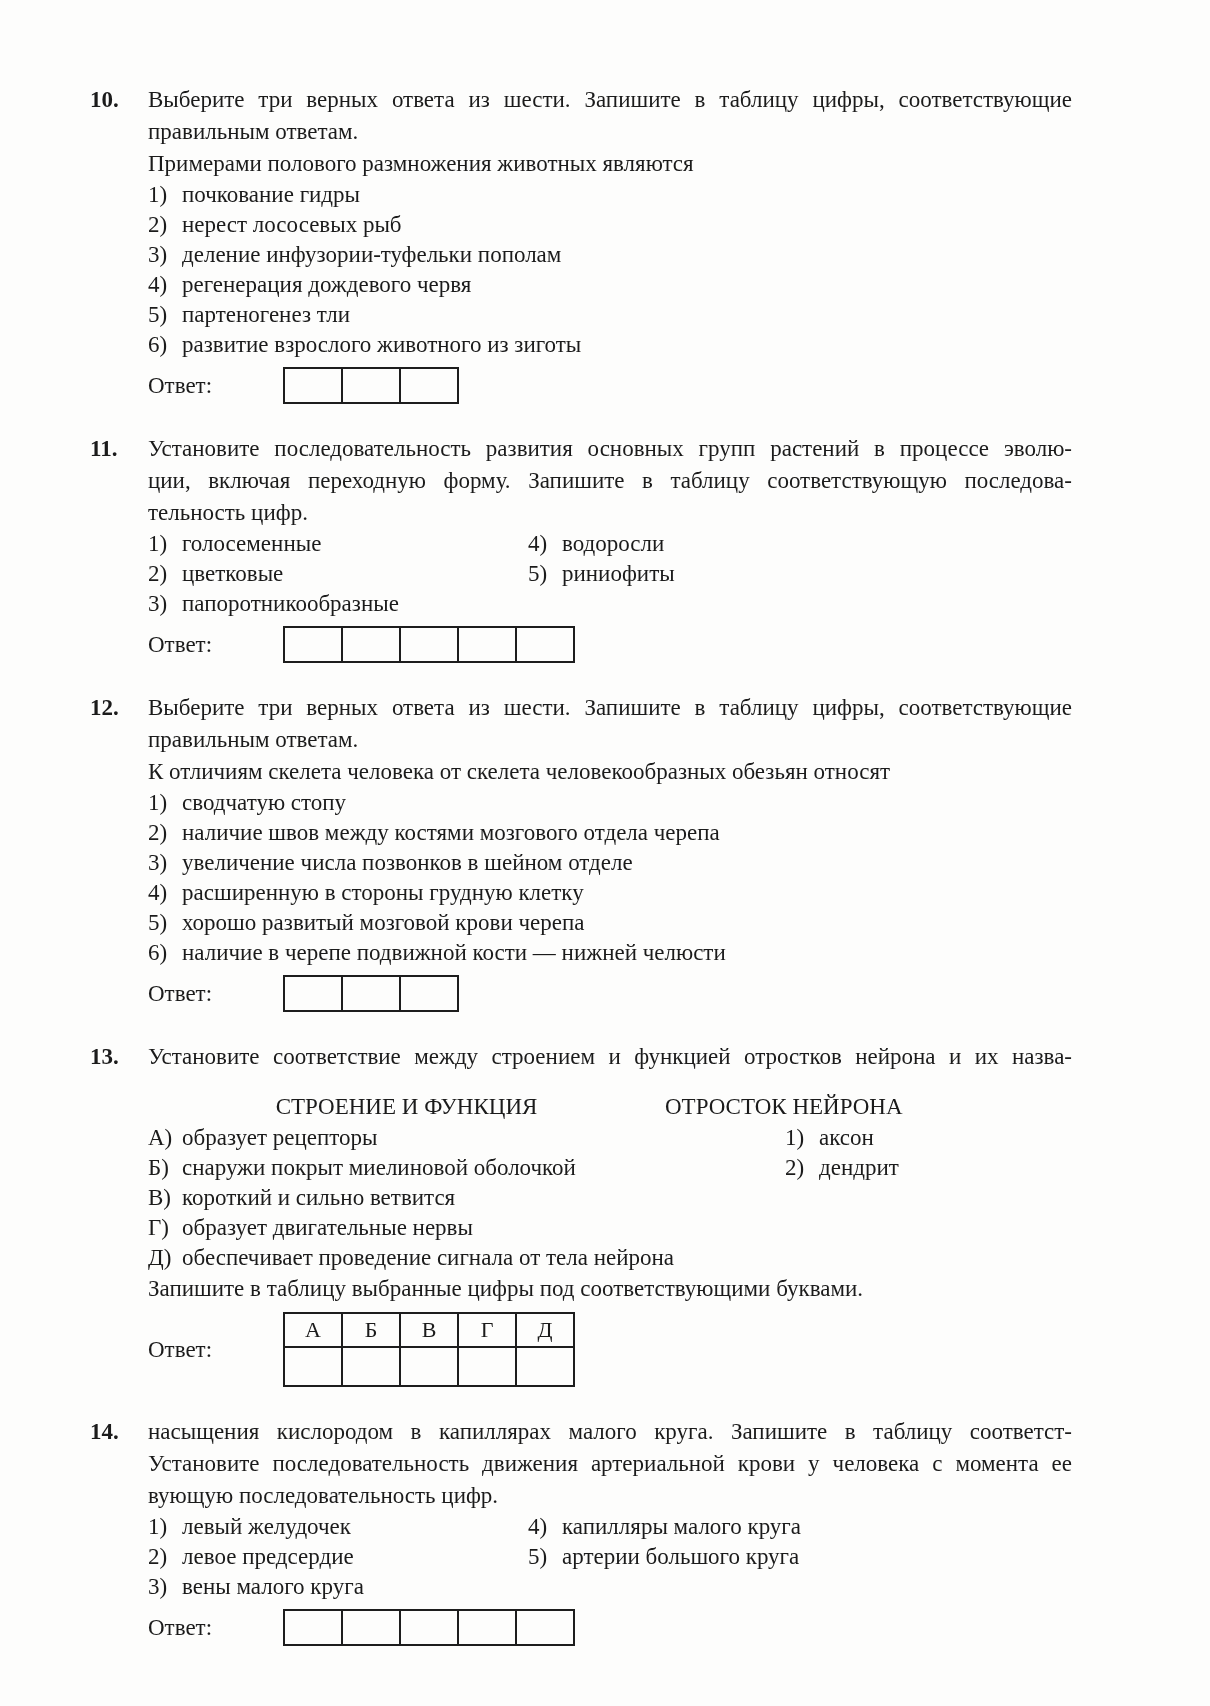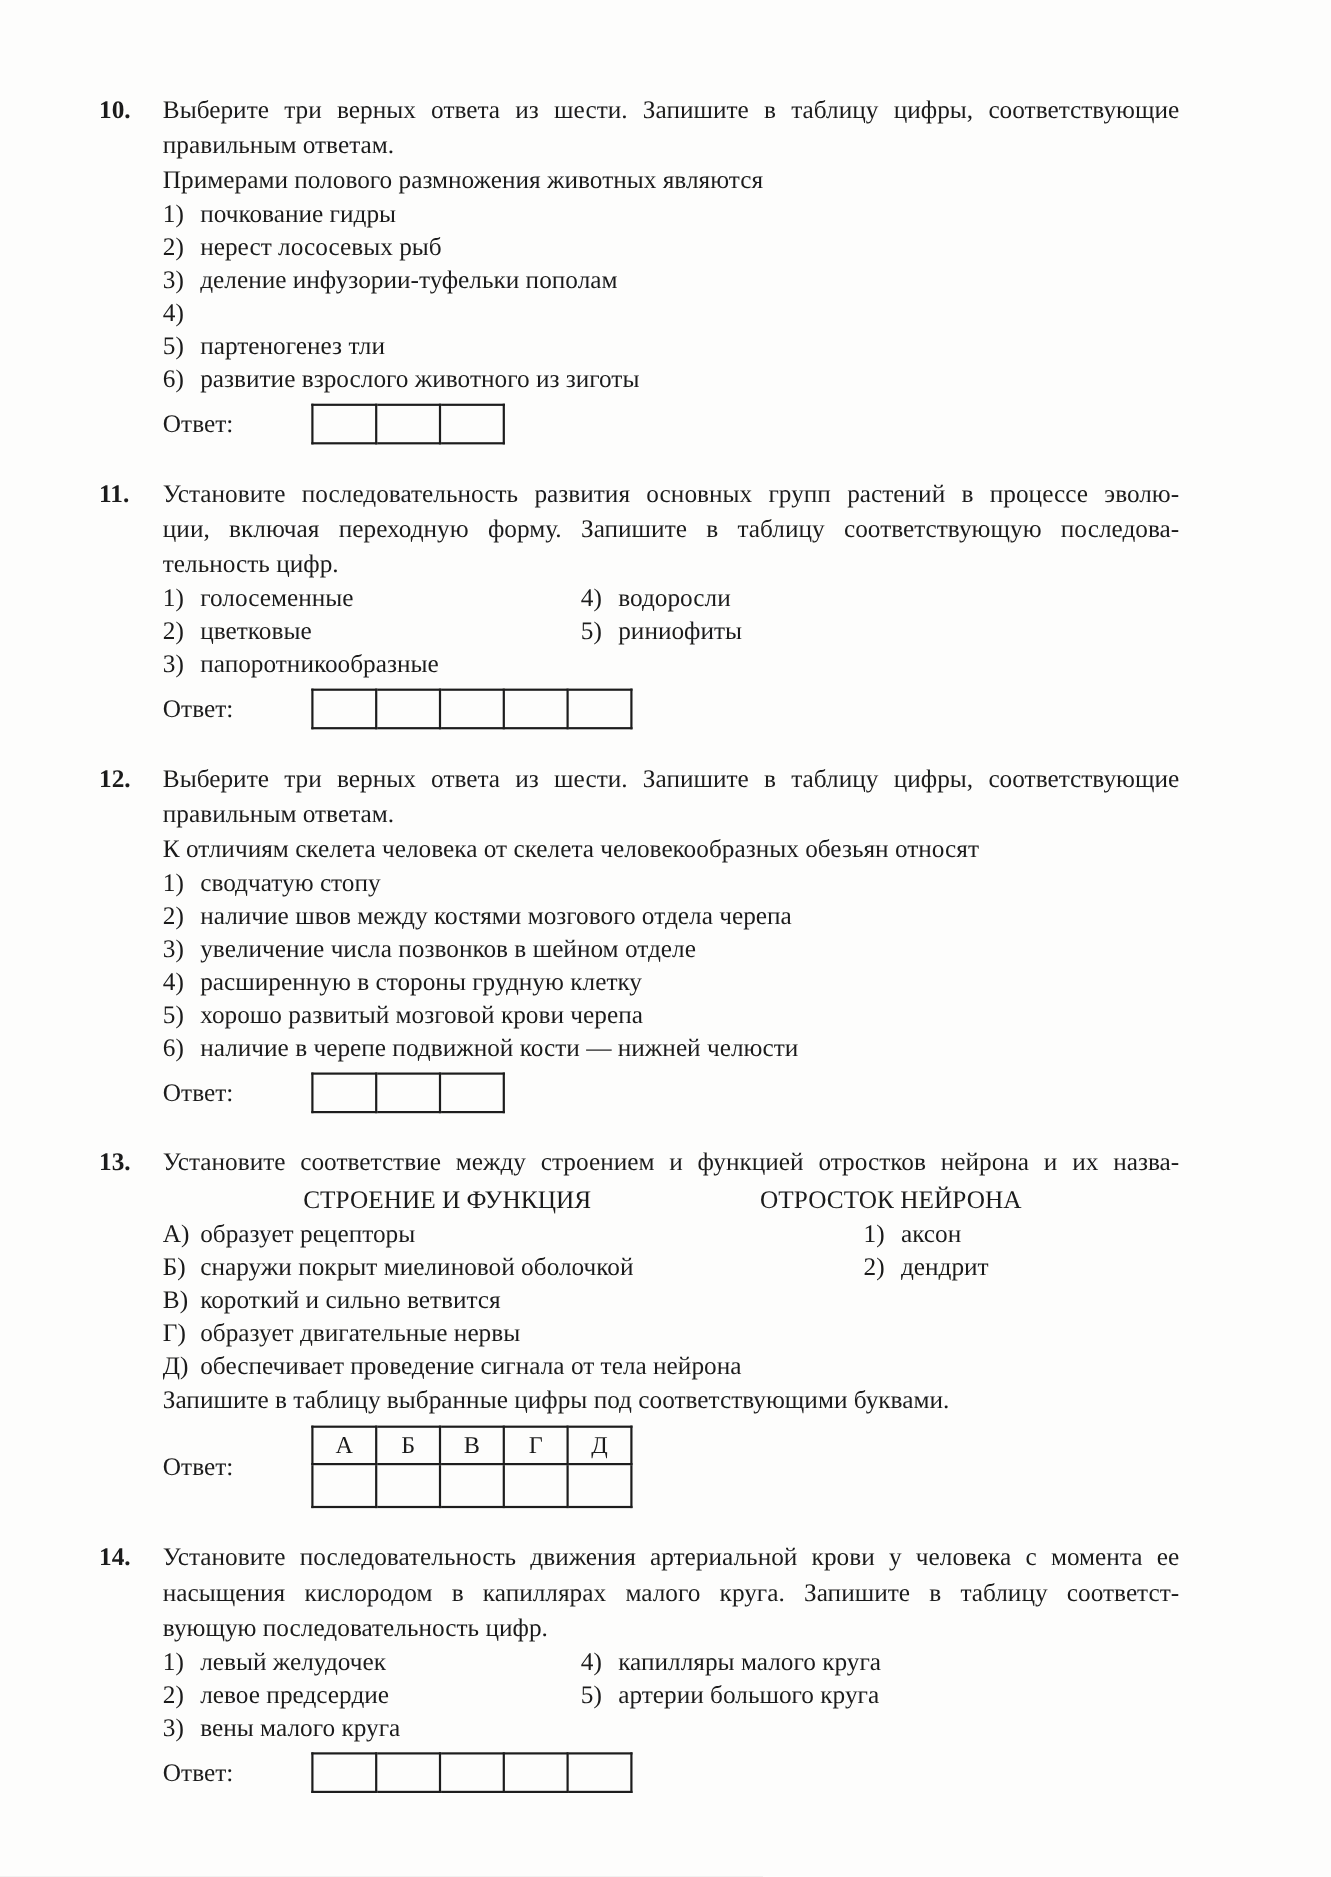--- a/index.html
+++ b/index.html
@@ -19,21 +19,21 @@
   .question { display: flex; margin-bottom: 27px; }
   .qnum { width: 58px; flex: 0 0 58px; font-weight: bold; }
   .qbody { flex: 1 1 auto; min-width: 0; position: relative; }
   .line { line-height: 32px; }
   .jline { text-align: justify; text-align-last: justify; }
   .opt { display: flex; line-height: 30px; }
   .optnum { flex: 0 0 34px; }
   .opt2 { display: flex; line-height: 30px; }
   .opt2 .col-l { flex: 0 0 380px; display: flex; }
   .opt2 .col-r { flex: 1 1 auto; display: flex; }
-  .match-cols { display: flex; margin-top: 2px; line-height: 32px; gap: 26px; }
+  .match-cols { display: flex; margin-top: 18px; line-height: 32px; }
   .match-cols .mh-l { flex: 0 0 517px; text-align: center; }
   .match-cols .mh-r { flex: 1 1 auto; text-align: left; }
   .match-body { position: relative; }
   .match-right { position: absolute; left: 637px; top: 0; }
   .match-right .opt { line-height: 30px; }
   .answer-row { display: flex; align-items: center; margin: 7px 0 2px 0; }
   .answer-label { flex: 0 0 135px; }
   table.ans-table { border-collapse: collapse; }
   table.ans-table td {
     width: 56px; height: 33px; padding: 0;
@@ -61,20 +61,21 @@
       <div class="opt">
         <span class="optnum">2)</span>
         <span>нерест лососевых рыб</span>
       </div>
       <div class="opt">
         <span class="optnum">3)</span>
         <span>деление инфузории-туфельки пополам</span>
       </div>
       <div class="opt">
         <span class="optnum">4)</span>
+        <span>регенерация дождевого червя</span>
       </div>
       <div class="opt">
         <span class="optnum">5)</span>
         <span>партеногенез тли</span>
       </div>
       <div class="opt">
         <span class="optnum">6)</span>
         <span>развитие взрослого животного из зиготы</span>
       </div>
       <div class="answer-row">
@@ -247,22 +248,22 @@
           </tr>
         </tbody>
           </table>
       </div>
     </div>
   </div>
 
   <div class="question">
     <div class="qnum">14.</div>
     <div class="qbody">
+      <div class="line jline">насыщения кислородом в капиллярах малого круга. Запишите в таблицу соответст-</div>
       <div class="line jline">Установите последовательность движения артериальной крови у человека с момента ее</div>
-      <div class="line jline">насыщения кислородом в капиллярах малого круга. Запишите в таблицу соответст-</div>
       <div class="line">вующую последовательность цифр.</div>
       <div class="opt2">
         <span class="col-l">
           <span class="optnum">1)</span>
           <span>левый желудочек</span>
         </span>
         <span class="col-r">
           <span class="optnum">4)</span>
           <span>капилляры малого круга</span>
         </span>

